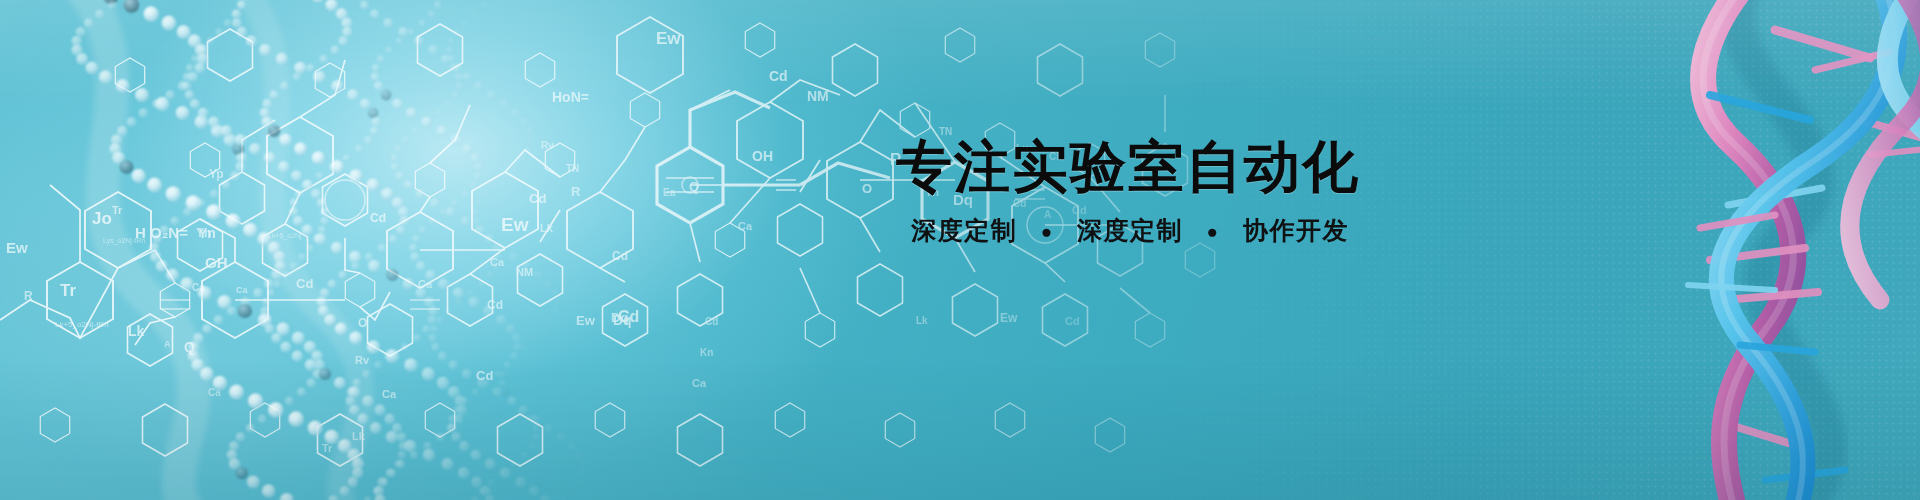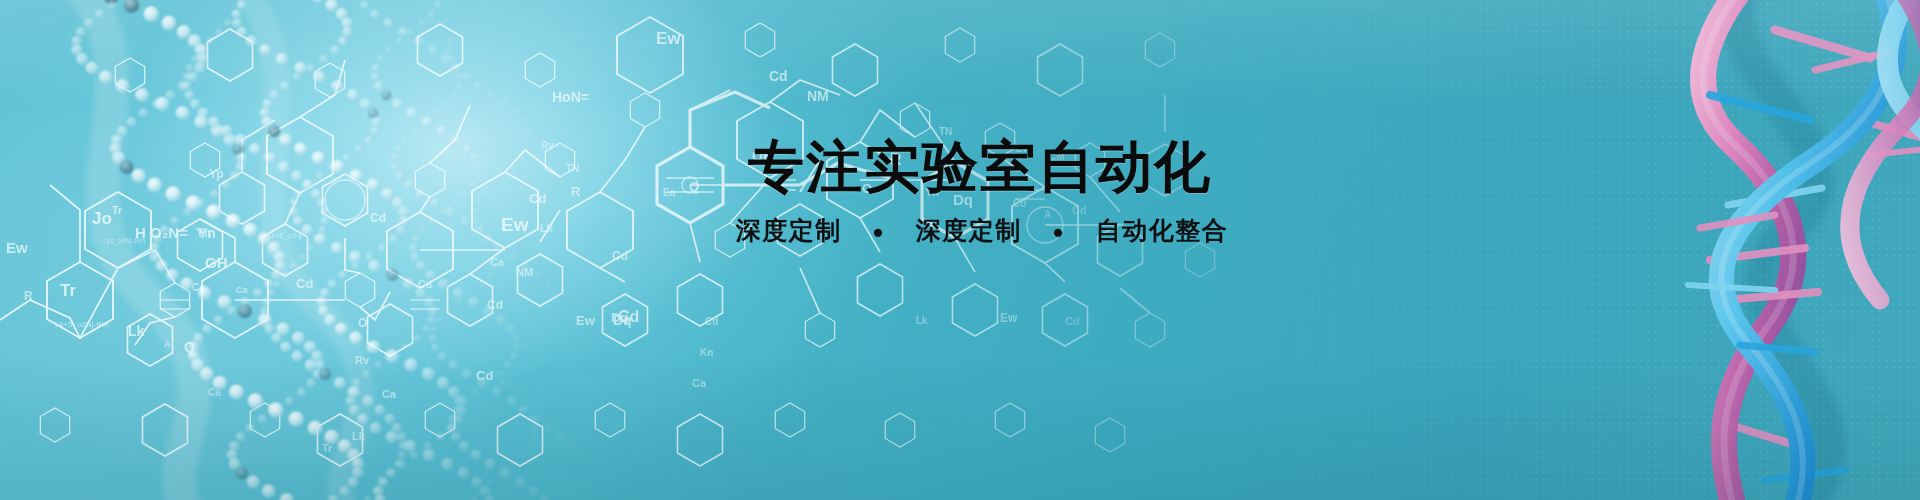--- a/index.html
+++ b/index.html
@@ -29,36 +29,36 @@
       linear-gradient(180deg, rgba(255,255,255,0.10) 0%, rgba(255,255,255,0) 22%),
       linear-gradient(0deg, rgba(0,60,75,0.10) 0%, rgba(0,60,75,0) 28%);
   }
 
   
   svg.art{position:absolute;top:0;left:0;width:1920px;height:500px;display:block;}
 
   
   #copy{
     position:absolute;left:600px;top:138px;width:760px;
-    text-align:center;
+    text-align:right;
   }
   #headline{
     margin:0;
     font-size:56px;line-height:1.05;font-weight:700;color:#0b0b0c;
     letter-spacing:2px;
     text-shadow:0 1px 0 rgba(255,255,255,0.22);
     white-space:nowrap;
   }
   #subline{
     margin:18px 0 0 4px;
     font-size:25px;line-height:1.2;font-weight:600;color:#101113;
     letter-spacing:1.5px;white-space:nowrap;
   }
   #subline .dot{font-size:19px;vertical-align:middle;margin:0 4px;}
-  #subline .seg{margin:0 18px;}
+  #subline .seg{margin:0 11px;}
 </style>
 </head>
 <body>
 
 <div id="banner">
 
   <div class="layer" id="bg-base"></div>
   <div class="layer" id="bg-dots"></div>
 
   <svg class="art" id="chem-art" viewBox="0 0 1920 500">
@@ -934,17 +934,17 @@
 
   <div class="layer" id="bg-vignette"></div>
 
   <div id="copy">
     <h1 id="headline">专注实验室自动化</h1>
     <p id="subline">
       <span class="seg">深度定制</span>
       <span class="dot">●</span>
       <span class="seg">深度定制</span>
       <span class="dot">●</span>
-      <span class="seg">自动化整合</span>
+      <span class="seg">协作开发</span>
     </p>
   </div>
 
 </div>
 
 </body></html>

